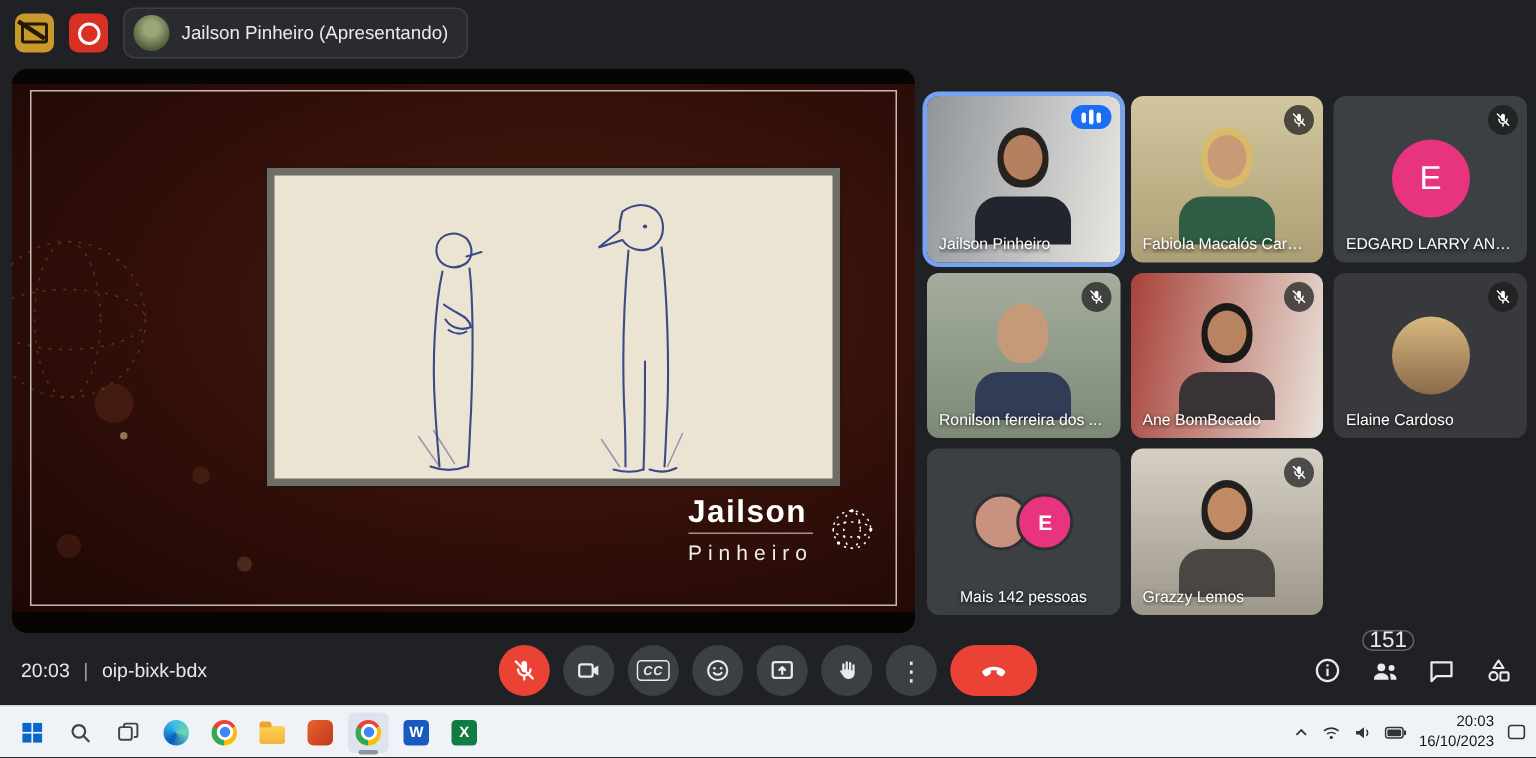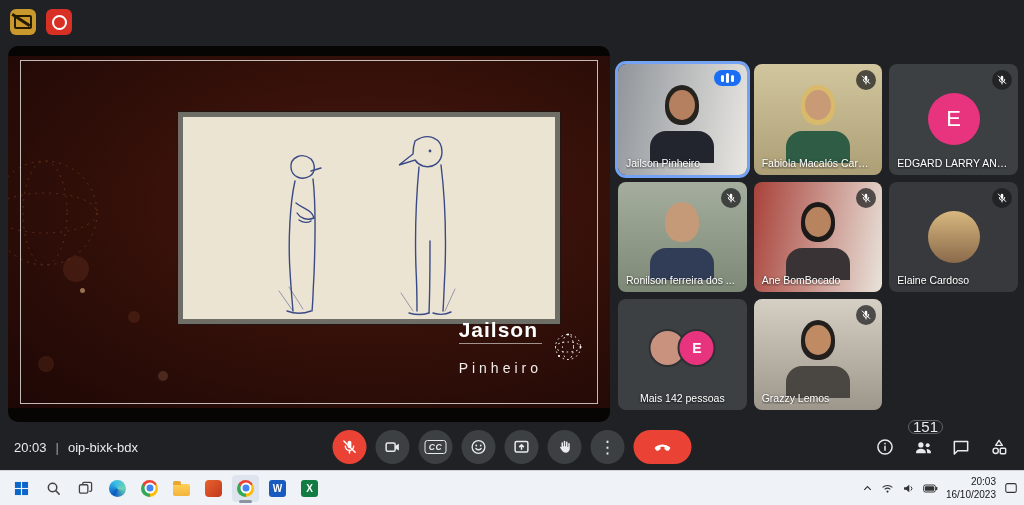--- a/index.html
+++ b/index.html
@@ -26,21 +26,21 @@
   .b1{width:26px;height:26px;left:55px;top:200px;}
   .b2{width:12px;height:12px;left:120px;top:255px;}
   .b3{width:16px;height:16px;left:30px;top:300px;}
   .b4{width:10px;height:10px;left:150px;top:315px;background:rgba(255,190,140,.16);}
   .b5{width:5px;height:5px;left:72px;top:232px;background:rgba(255,210,160,.5);}
   .netsphere{position:absolute;left:-28px;top:92px;}
   .paper{position:absolute;left:170px;top:56px;width:372px;height:202px;background:#ece4d3;border:5px solid #6e6d66;box-shadow:0 0 0 1px #221410;}
   .logo{position:absolute;right:25px;bottom:32px;display:flex;align-items:center;gap:9px;}
   .logo-text{text-align:left;color:#fff;}
   .logo-text .l1{font-size:21px;font-weight:700;letter-spacing:1px;border-bottom:1px solid rgba(255,255,255,.55);padding-bottom:1px;}
-  .logo-text .l2{font-size:14px;font-weight:300;letter-spacing:4px;color:#f1ecea;margin-top:16px;}
+  .logo-text .l2{font-size:14px;font-weight:300;letter-spacing:4px;color:#f1ecea;margin-top:4px;}
 
   
   .grid{flex:1;display:grid;grid-template-columns:repeat(3,1fr);grid-auto-rows:1fr;gap:7px;margin-top:20px;height:346px;}
   .tile{position:relative;border-radius:8px;overflow:hidden;background:#3c4043;cursor:pointer;}
   .tile.speaking{box-shadow:0 0 0 3px var(--speaking,#74a3f5);}
   .person{position:absolute;left:50%;bottom:12px;transform:translateX(-50%);width:76px;height:78px;}
   .hair{position:absolute;left:50%;top:0;transform:translateX(-50%);width:34px;height:40px;border-radius:50% 50% 44% 44%;}
   .head{position:absolute;left:50%;top:5px;transform:translateX(-50%);width:26px;height:30px;border-radius:50%;}
   .torso{position:absolute;left:50%;bottom:0;transform:translateX(-50%);width:64px;height:32px;border-radius:16px 16px 0 0;}
   .initial-avatar{position:absolute;left:50%;top:50%;transform:translate(-50%,-50%);width:52px;height:52px;border-radius:50%;color:#fff;font-size:22px;display:flex;align-items:center;justify-content:center;}
@@ -93,20 +93,24 @@
 
 <div class="screen">
 
   <div class="topbar">
     <div class="sq-icon amber">
         <span class="noshare"></span>
       </div>
     <div class="sq-icon redbox">
         <span class="rec-ring"></span>
       </div>
+    <div class="chip">
+      <span class="chip-avatar"></span>
+      <span>Jailson Pinheiro (Apresentando)</span>
+    </div>
   </div>
 
   <div class="main">
 
     <div class="presentation">
       <div class="stage">
         <svg class="netsphere" width="130" height="130" viewBox="0 0 130 130">
           <g fill="none" stroke="#b5713f" stroke-width="1" opacity="0.35">
             <circle cx="65" cy="65" r="52" stroke-dasharray="2 5"></circle>
             <ellipse cx="65" cy="65" rx="22" ry="52" stroke-dasharray="2 5"></ellipse>

